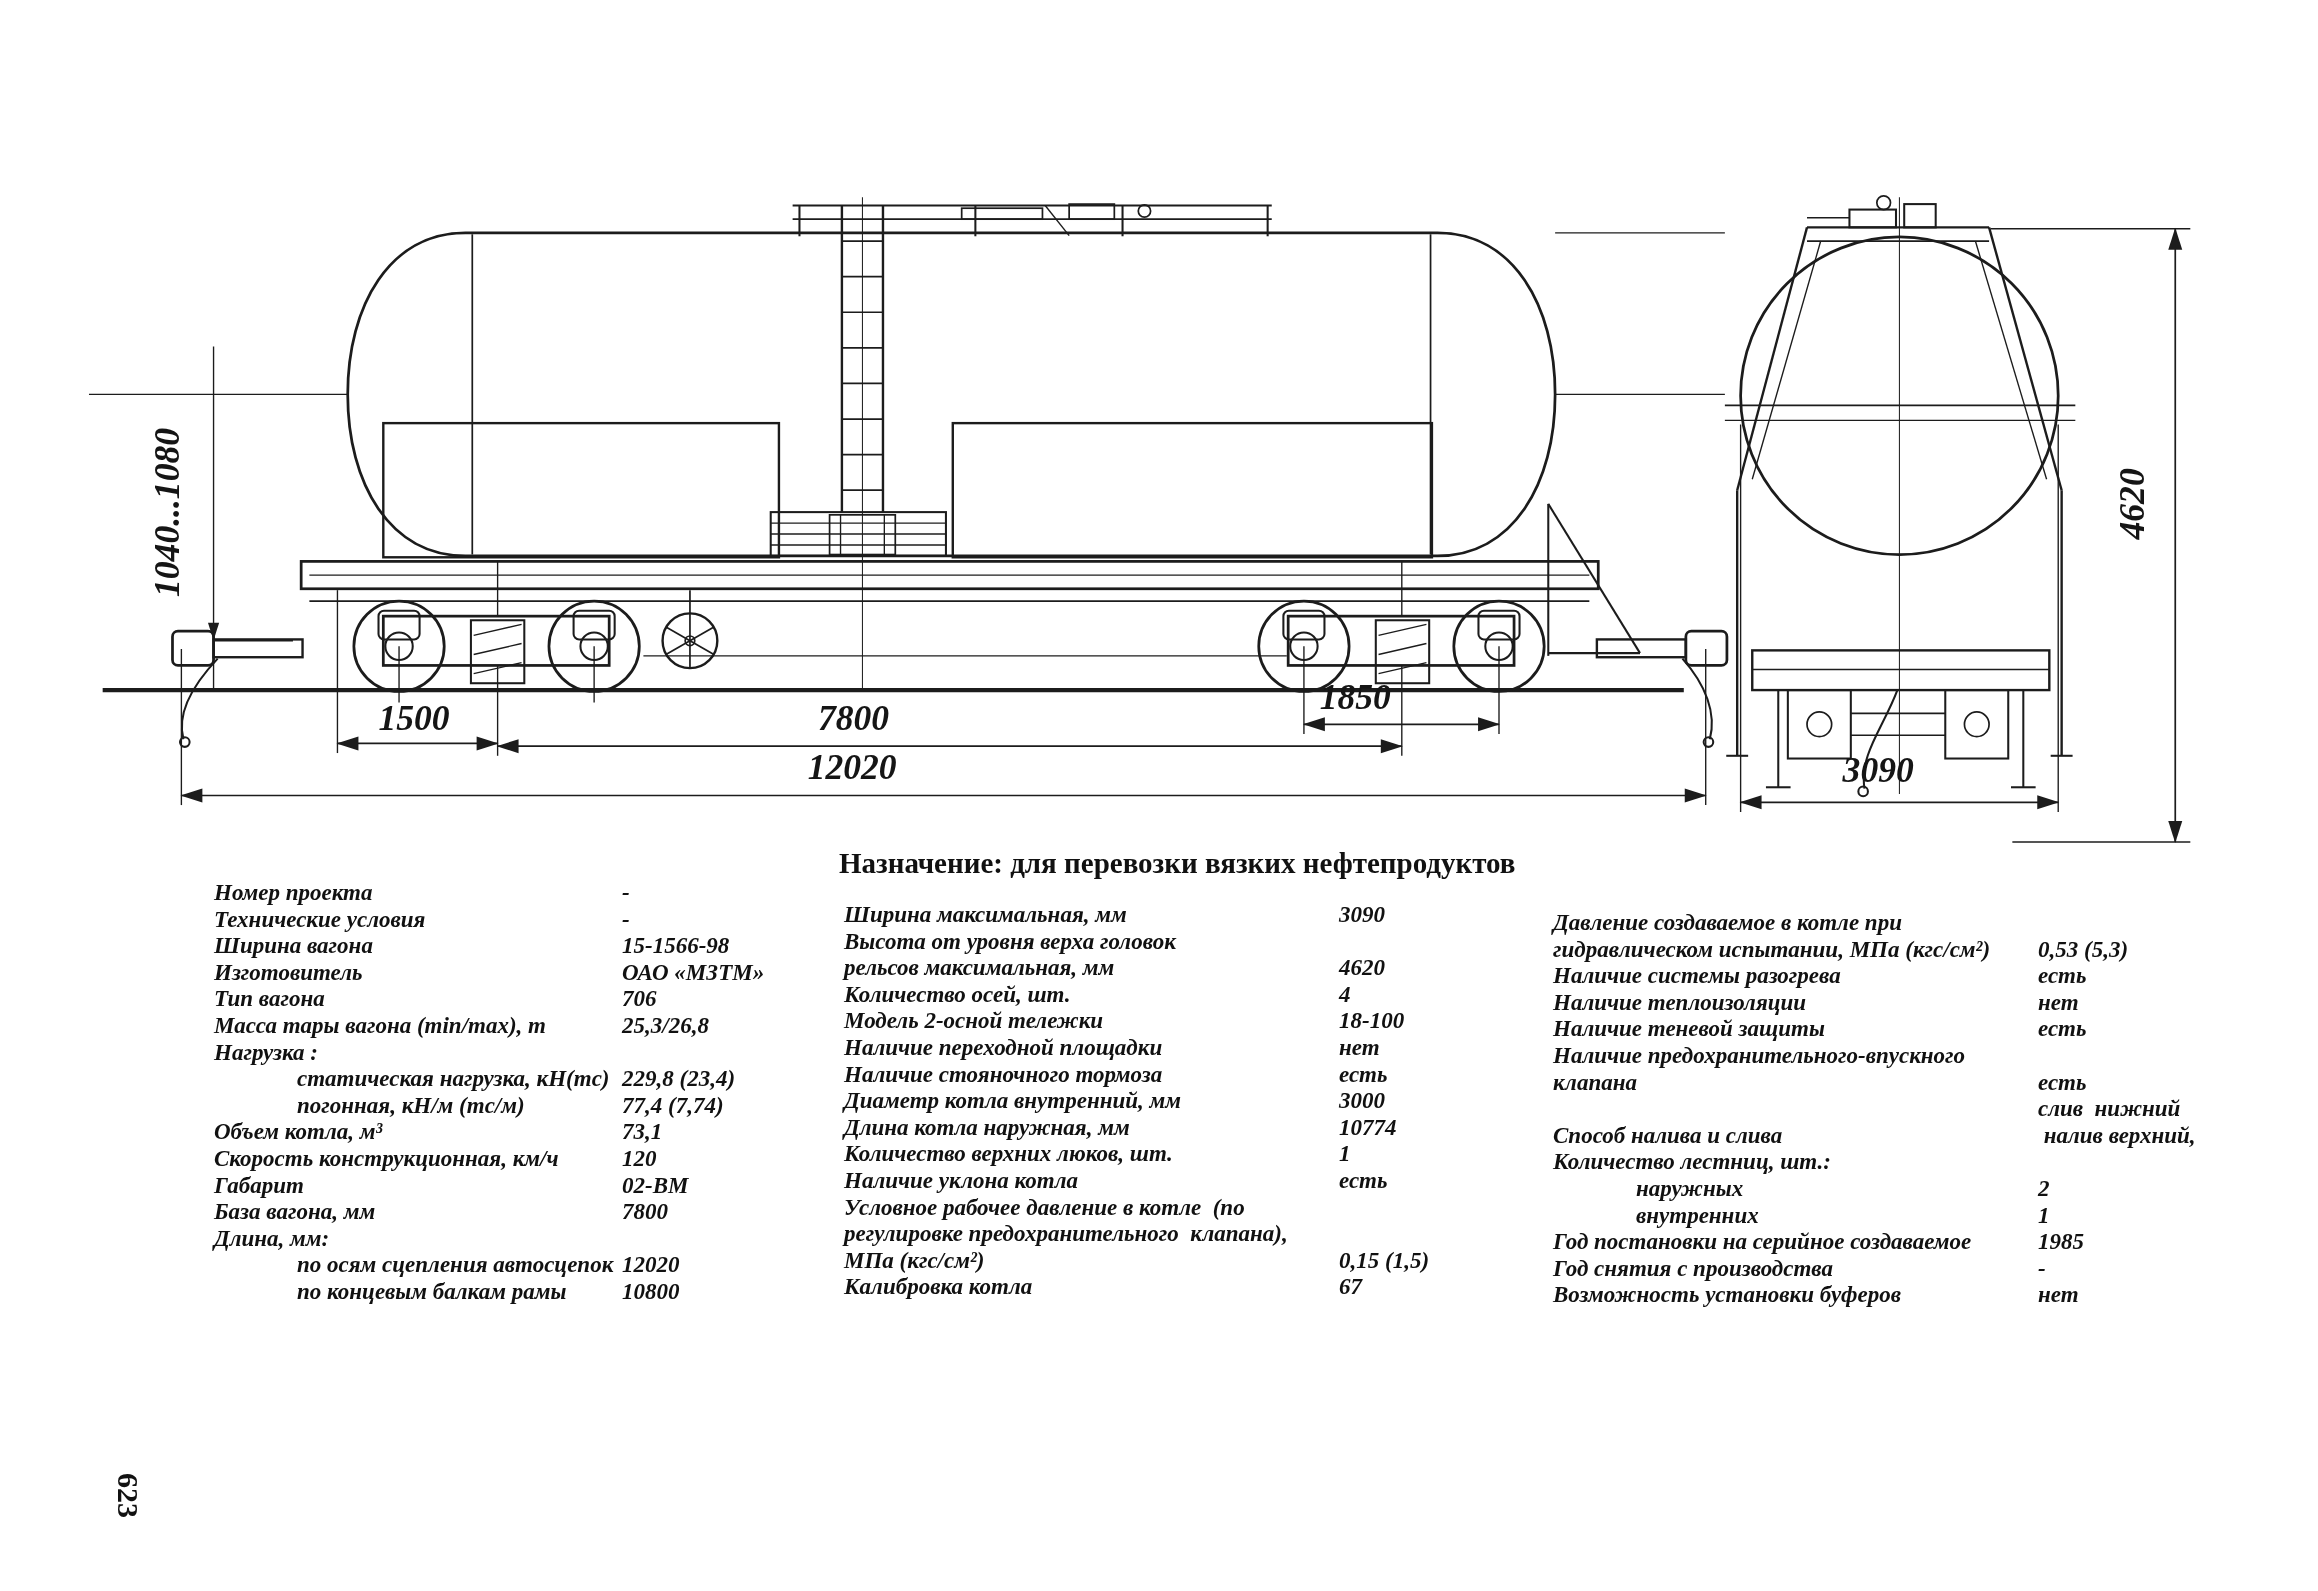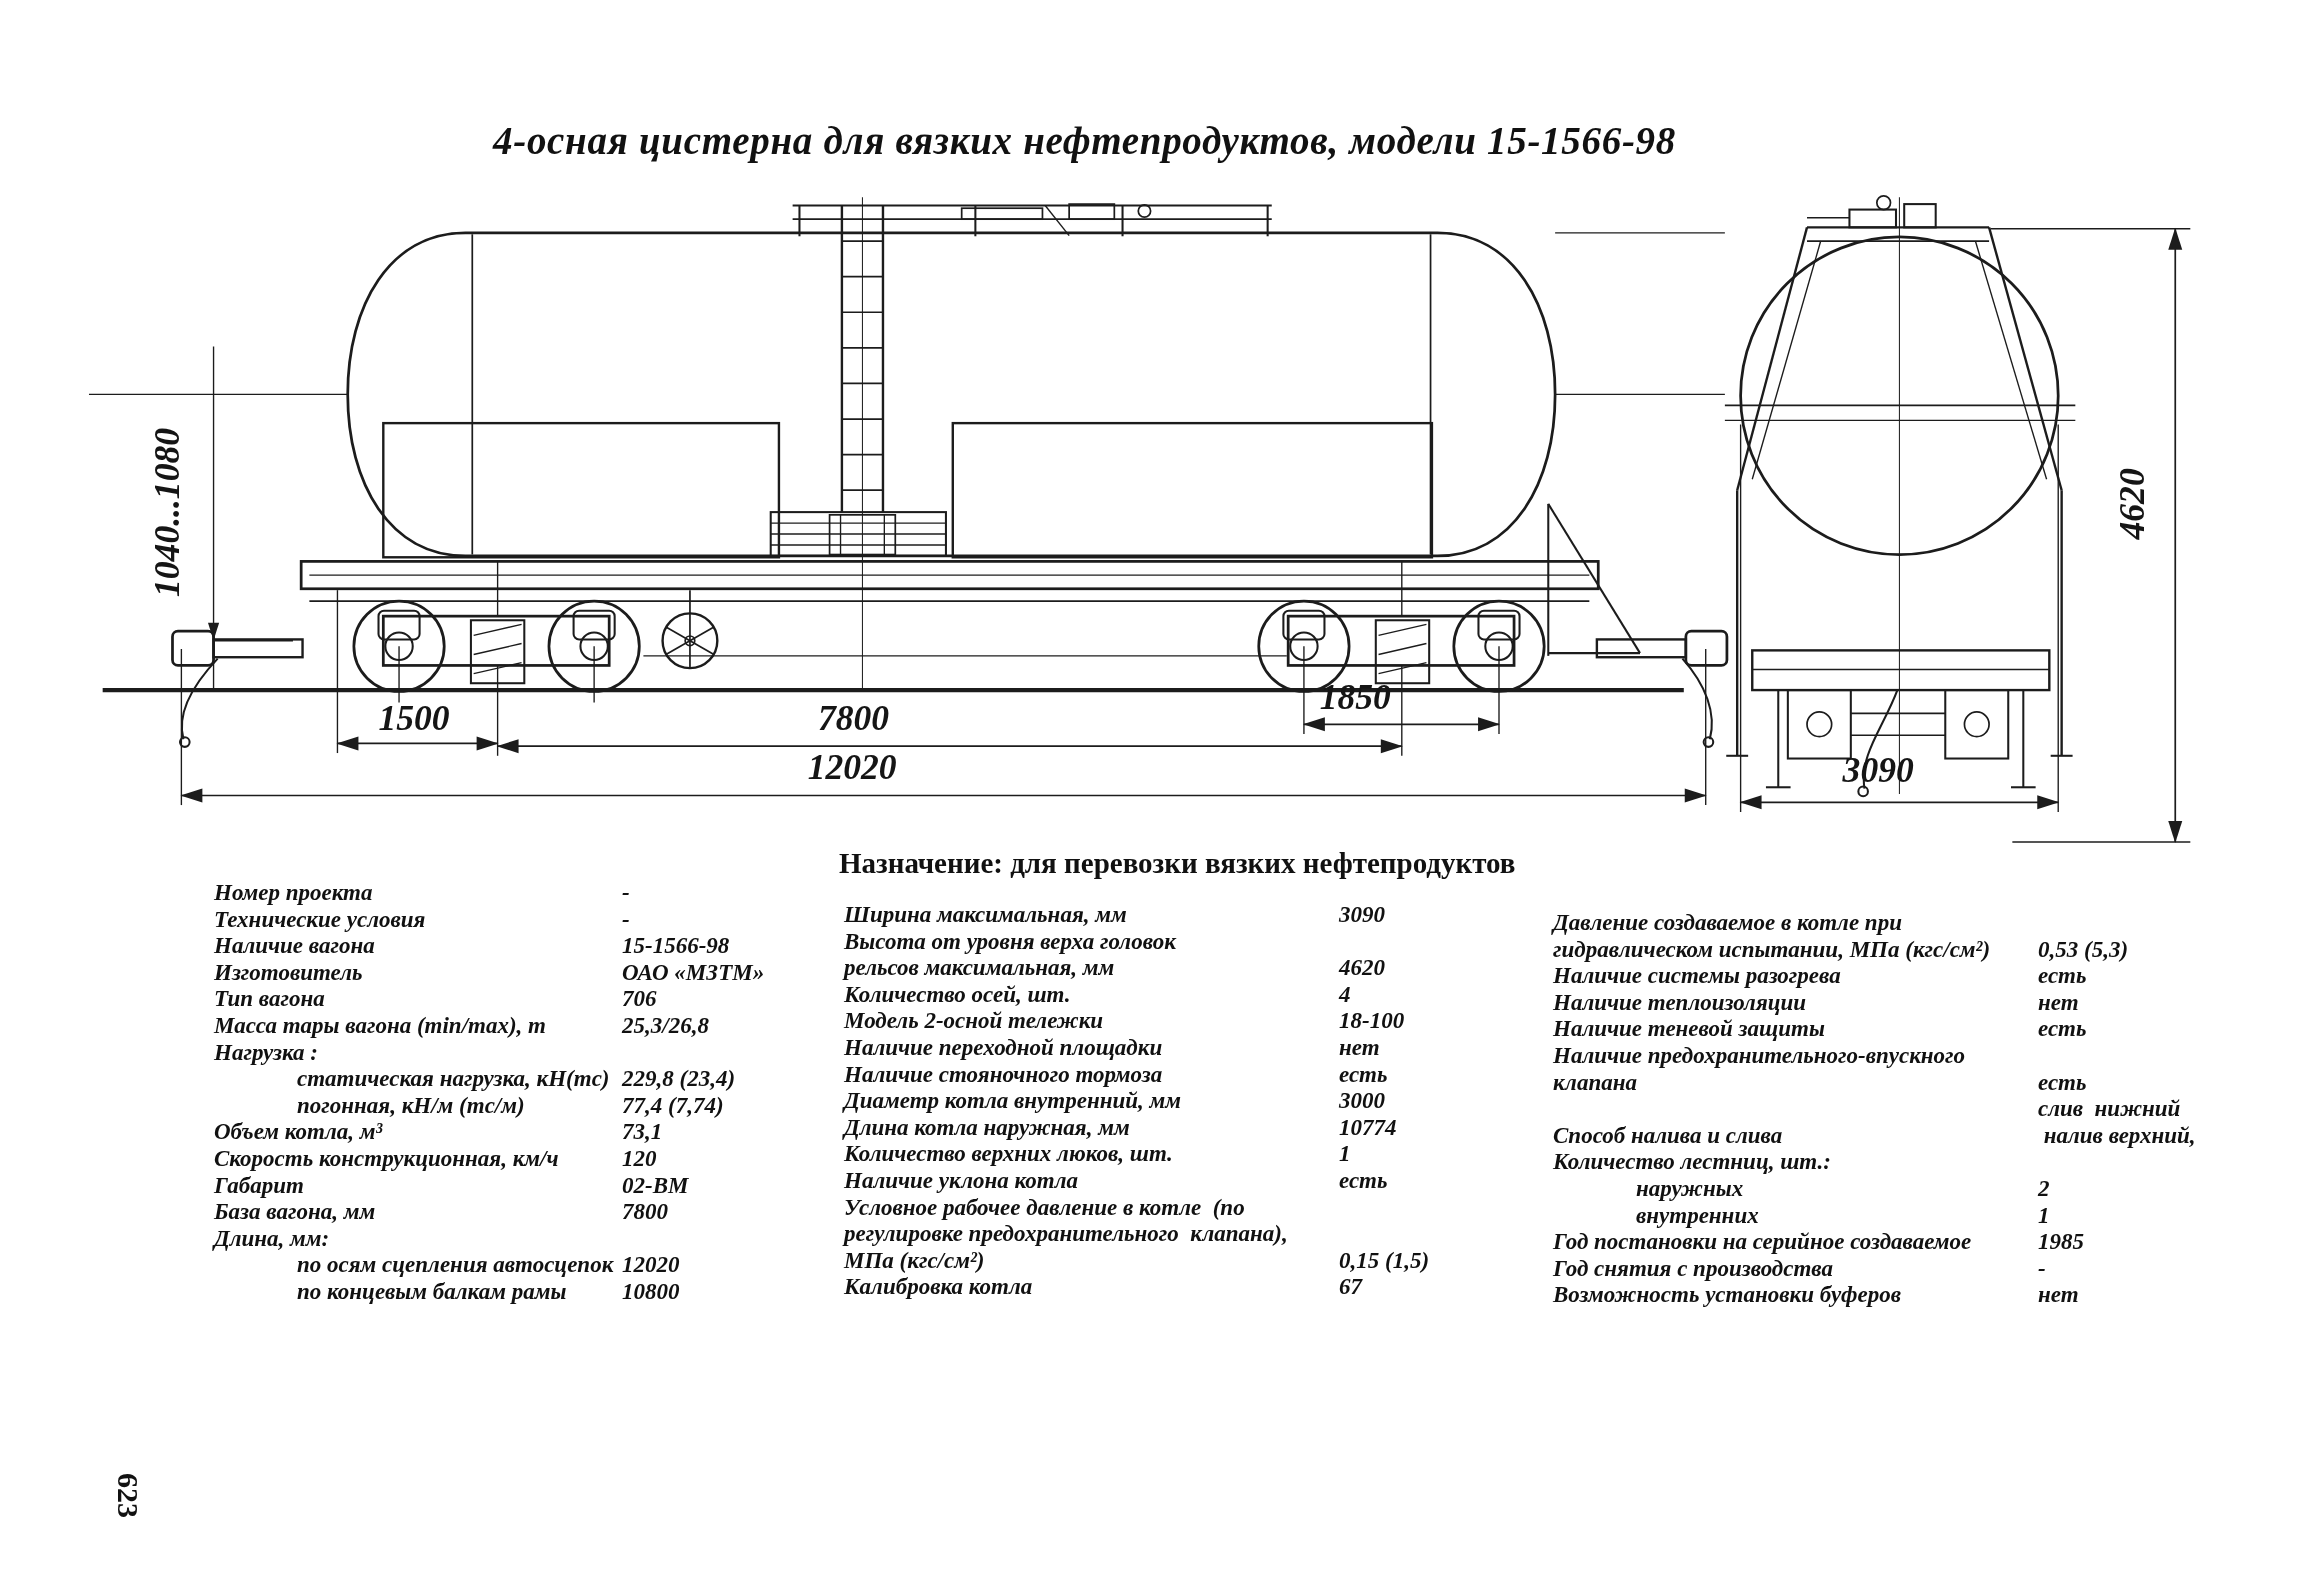--- a/index.html
+++ b/index.html
@@ -33,21 +33,20 @@
     font-family:"Liberation Serif", serif; font-style:italic; font-weight:bold;
     font-size:52px; fill:#151515;
   }
   .stroke{ fill:none; stroke:#1c1c1c; }
 </style>
 </head>
 <body>
 
 <div class="page">
 
-  <div class="title">4-осная цистерна для вязких нефтепродуктов, модели 15-1566-98</div>
 
   <svg class="drawing-svg" width="2319" height="849" viewBox="0 0 3388 1240">
     <defs>
       <marker id="arr" viewBox="0 0 12 8" refX="11" refY="4" markerWidth="14" markerHeight="10" orient="auto-start-reverse">
         <path d="M0.5,0.5 L11.5,4 L0.5,7.5 Z" fill="#1c1c1c"></path>
       </marker>
     </defs>
 
     <g>
       <line class="stroke" x1="150" y1="1008" x2="2460" y2="1008" stroke-width="6"></line>
@@ -267,21 +266,21 @@
   <div class="spec-col col1">
       <div class="spec-row">
         <span class="spec-label">Номер проекта</span>
         <span class="spec-value">-</span>
       </div>
       <div class="spec-row">
         <span class="spec-label">Технические условия</span>
         <span class="spec-value">-</span>
       </div>
       <div class="spec-row">
-        <span class="spec-label">Наличие вагона</span>
+        <span class="spec-label">Ширина вагона</span>
         <span class="spec-value">15-1566-98</span>
       </div>
       <div class="spec-row">
         <span class="spec-label">Изготовитель</span>
         <span class="spec-value">ОАО «МЗТМ»</span>
       </div>
       <div class="spec-row">
         <span class="spec-label">Тип вагона</span>
         <span class="spec-value">706</span>
       </div>

